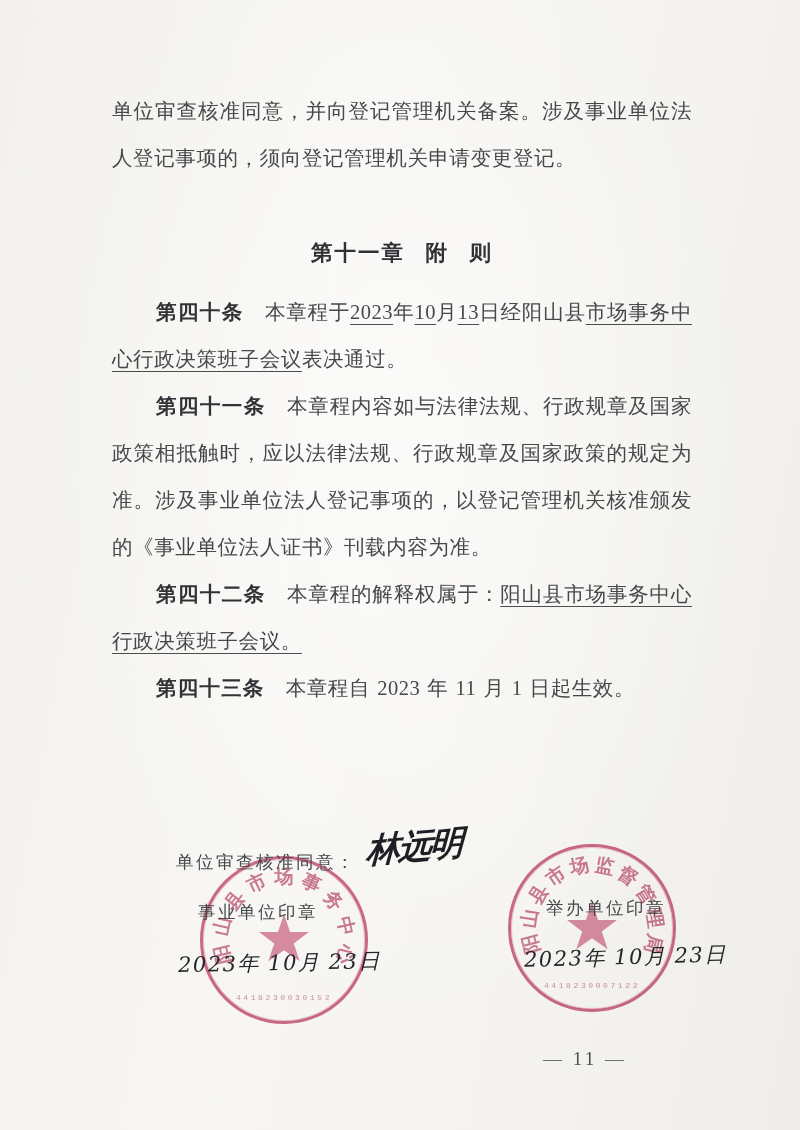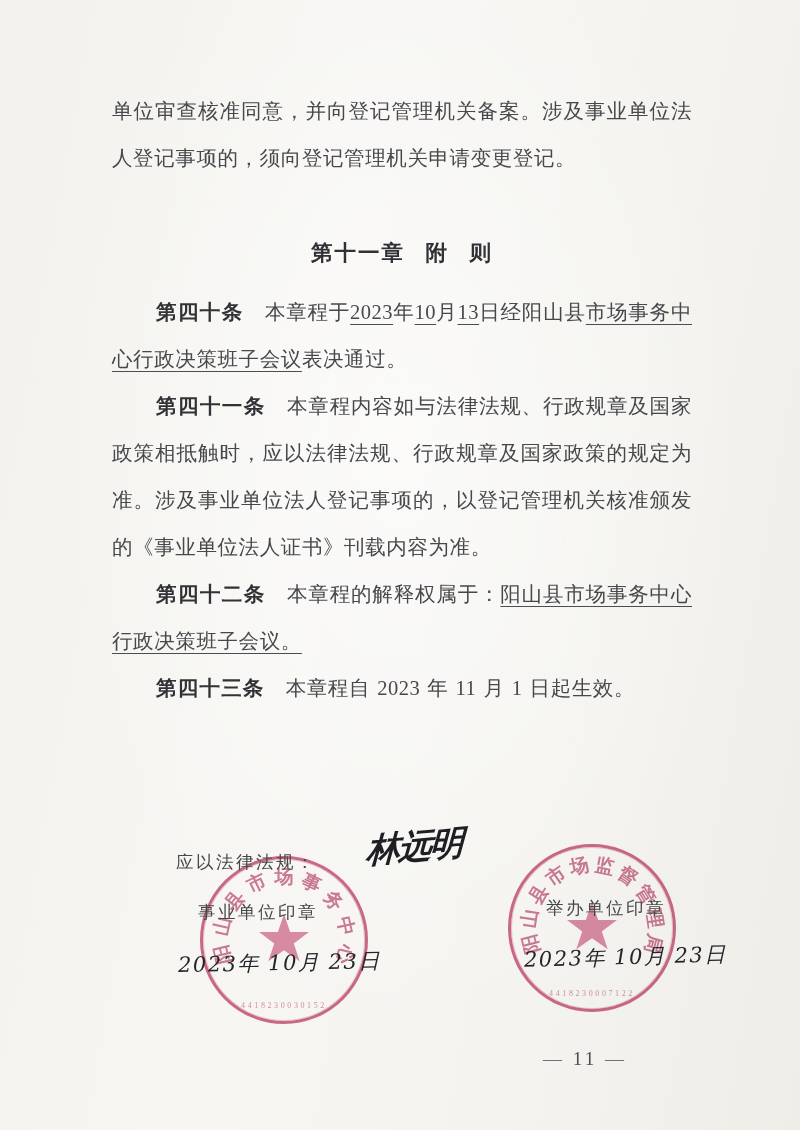--- a/index.html
+++ b/index.html
@@ -176,24 +176,24 @@
     font-weight: 700;
     color: #c2567a;
     transform-origin: 0 0;
     white-space: nowrap;
     letter-spacing: 0;
     opacity: 0.88;
   }
   .seal-code {
     position: absolute;
     left: 0;
-    bottom: 14px;
+    bottom: 22px;
     width: 100%;
     text-align: center;
-    font-family: Liberation Serif, serif;
+    font-family: Liberation Mono, monospace;
     font-size: 8px;
     letter-spacing: 2.6px;
     color: #bf5a7c;
     opacity: 0.75;
   }
   .seal.left-seal  { left: 200px; top: 18px; }
   .seal.right-seal { left: 508px; top: 6px; }
 
   .page-number {
     position: absolute;
@@ -263,21 +263,21 @@
           <span style="transform: rotate(-55.2deg) translate(63px) rotate(90deg) translate(-50%, -50%);">督</span>
           <span style="transform: rotate(-32deg) translate(63px) rotate(90deg) translate(-50%, -50%);">管</span>
           <span style="transform: rotate(-8.8deg) translate(63px) rotate(90deg) translate(-50%, -50%);">理</span>
           <span style="transform: rotate(14.4deg) translate(63px) rotate(90deg) translate(-50%, -50%);">局</span>
         </div>
       <div class="star"></div>
       <div class="seal-code">4418230007122</div>
     </div>
 
     <div class="sign-block left">
-      <div class="sign-line l1">应以法律法规：</div>
+      <div class="sign-line l1">单位审查核准同意：</div>
       <div class="signature-name">林远明</div>
       <div class="sign-line l2">事业单位印章</div>
       <div class="handwriting hw-date l">2023年 10月 23日</div>
     </div>
 
     <div class="sign-block right">
       <div class="sign-line r1">举办单位印章</div>
       <div class="handwriting hw-date r">2023年 10月 23日</div>
     </div>
 

